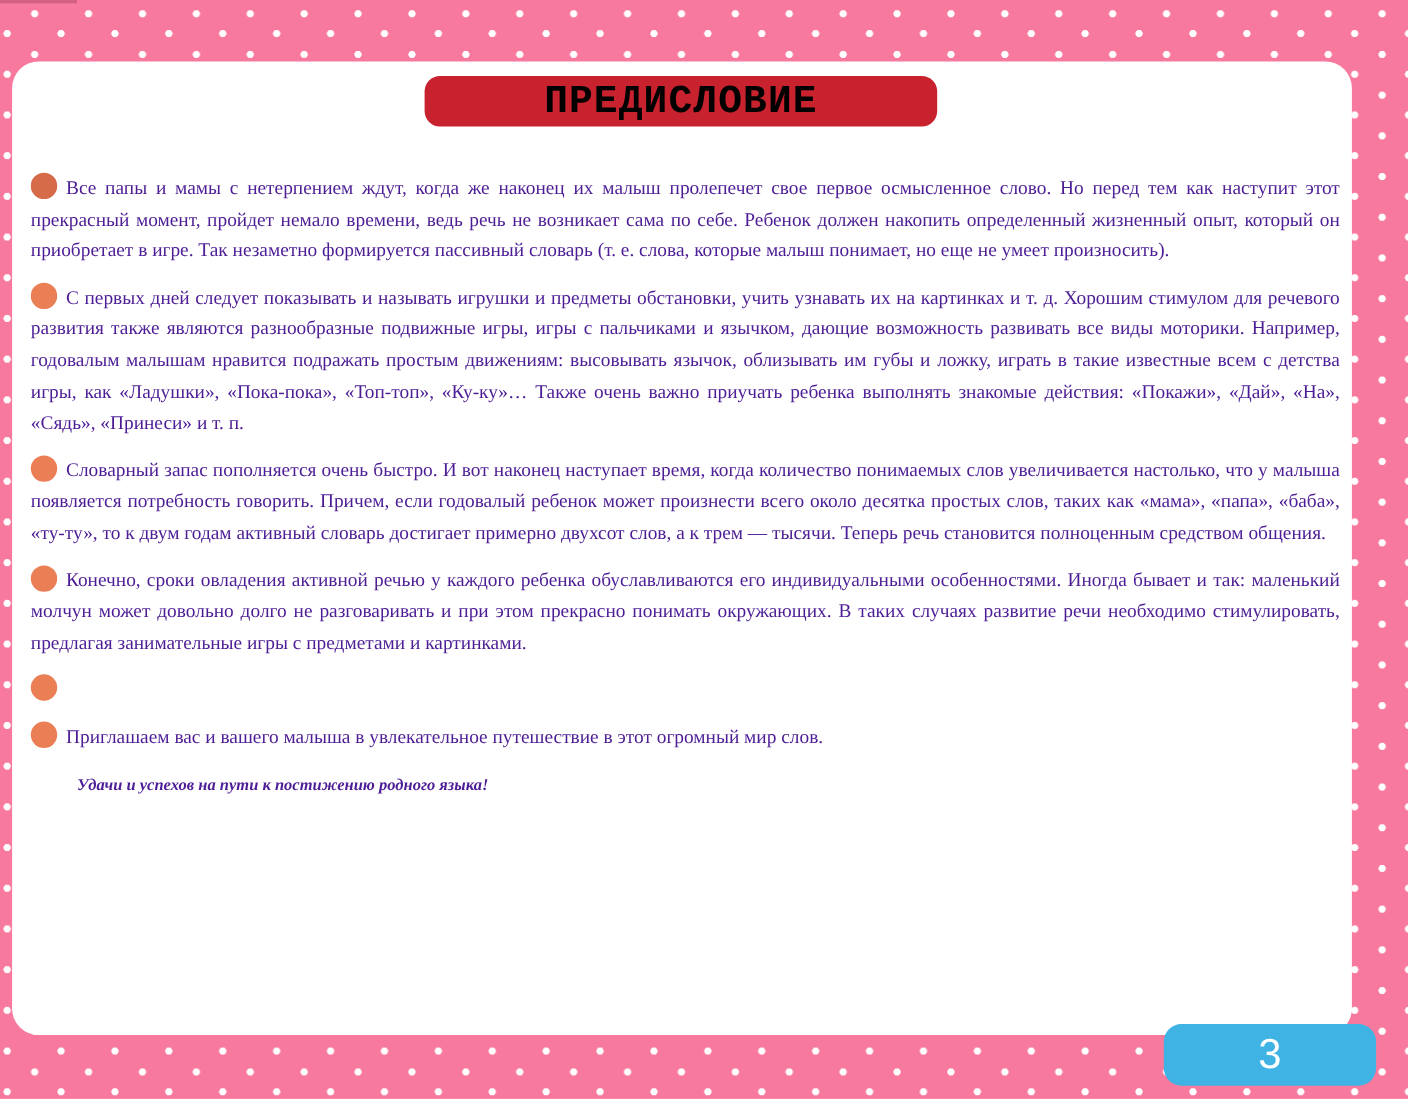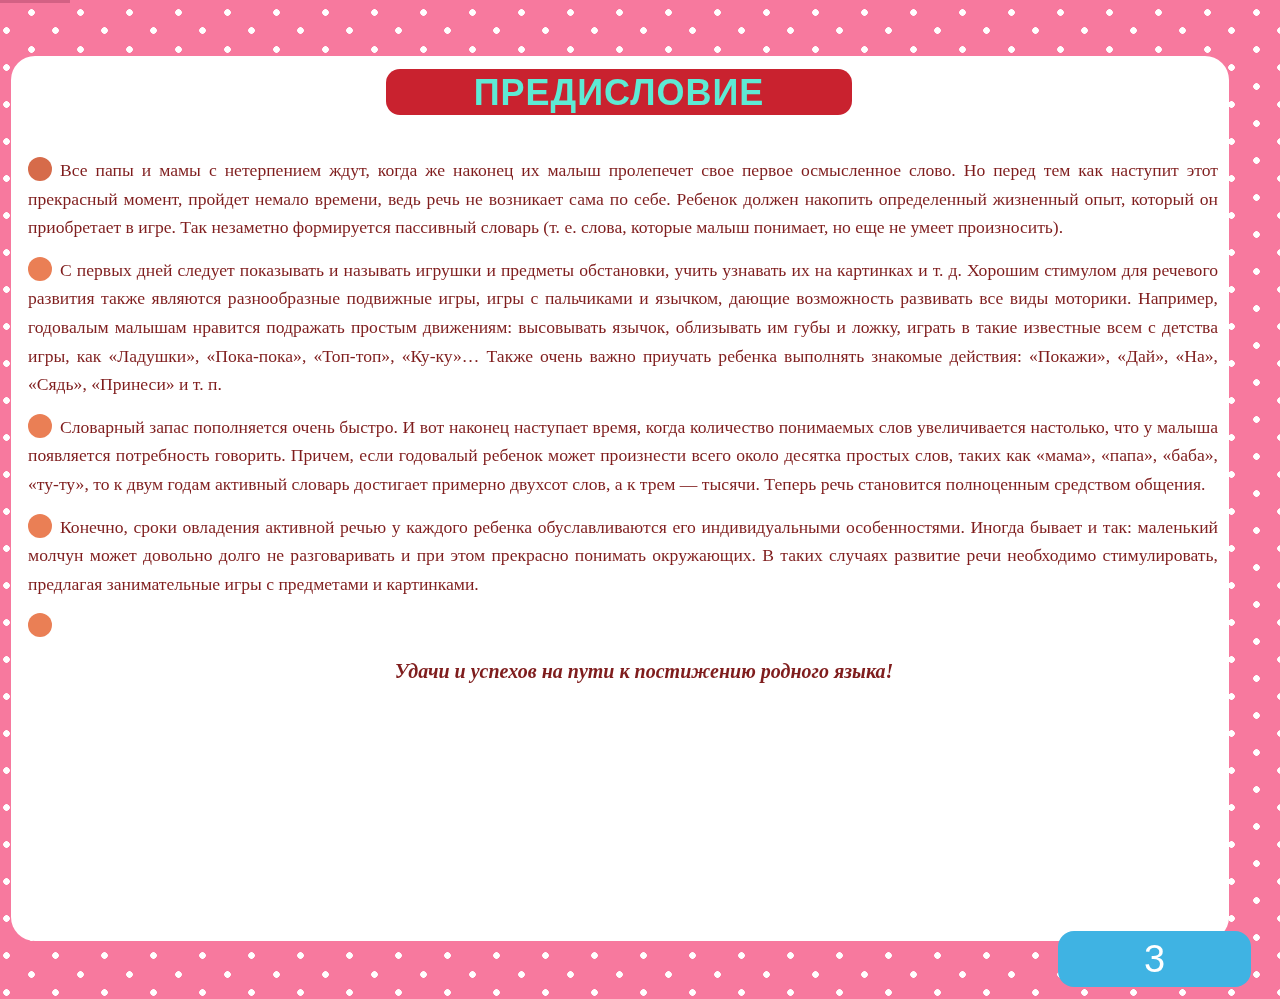--- a/index.html
+++ b/index.html
@@ -41,34 +41,34 @@
       top: 69px;
       width: 466px;
       height: 46px;
       background: #c9222f;
       border-radius: 14px;
       display: flex;
       align-items: center;
       justify-content: center;
     }
     .title-text {
-      color: #5eead4;
-      font-family: Liberation Sans, sans-serif;
+      color: #000000;
+      font-family: Liberation Mono, monospace;
       font-weight: bold;
       font-size: 36px;
       letter-spacing: 1px;
       line-height: 1;
       margin-top: 2px;
     }
     .content {
       position: absolute;
       left: 28px;
       top: 156px;
       width: 1190px;
-      color: #7f1d1d;
+      color: #4c1d95;
       font-family: "Liberation Serif", "DejaVu Serif", serif;
       font-size: 17.6px;
       line-height: 28.6px;
       text-align: justify;
     }
     .para {
       margin: 0 0 14px 0;
       position: relative;
       text-indent: 0;
     }
@@ -77,24 +77,23 @@
       width: 24px;
       height: 24px;
       border-radius: 50%;
       background: #ea7f55;
       vertical-align: -5px;
       margin-right: 8px;
     }
     .para.p1 .bullet { background: #d66b4a; }
     .para.p2 .bullet { background: #e07650; }
     .closing {
-      text-align: center;
       font-style: italic;
       font-weight: bold;
-      font-size: 20px;
+      font-size: 15px;
       margin-top: 16px;
       padding-left: 42px;
     }
     .page-number-tab {
       position: absolute;
       left: 1058px;
       top: 931px;
       width: 193px;
       height: 56px;
       background: #3fb3e3;
@@ -120,18 +119,19 @@
 <div class="title-banner">
   <span class="title-text">ПРЕДИСЛОВИЕ</span>
 </div>
 
 <div class="content">
   <p class="para p1"><span class="bullet"></span><span>Все папы и мамы с нетерпением ждут, когда же наконец их малыш пролепечет свое первое осмысленное слово. Но перед тем как наступит этот прекрасный момент, пройдет немало времени, ведь речь  не возникает  сама по себе.  Ребенок должен накопить определенный жизненный опыт, который он приобретает в игре. Так незаметно формируется пассивный словарь (т. е. слова, которые малыш понимает, но еще не умеет произносить).</span></p>
   <p class="para"><span class="bullet"></span><span>С первых дней следует показывать и называть  игрушки и  предметы обстановки, учить узнавать их на картинках и т. д. Хорошим стимулом для  речевого  развития также являются разнообразные подвижные  игры,  игры с пальчиками и язычком, дающие возможность развивать все виды моторики. Например, годовалым малышам нравится подражать простым движениям: высовывать язычок, облизывать им губы и ложку, играть в такие известные всем с детства игры, как «Ладушки», «Пока-пока», «Топ-топ», «Ку-ку»…  Также очень важно приучать ребенка выполнять знакомые  действия: «Покажи», «Дай», «На», «Сядь», «Принеси» и т. п.</span></p>
   <p class="para"><span class="bullet"></span><span>Словарный запас пополняется очень быстро. И вот наконец наступает время, когда количество  понимаемых слов увеличивается настолько, что у  малыша появляется потребность говорить. Причем, если годовалый ребенок может произнести  всего около десятка простых слов, таких как «мама», «папа», «баба», «ту-ту», то к двум годам активный словарь достигает примерно  двухсот слов, а к трем — тысячи. Теперь речь становится полноценным средством общения.</span></p>
   <p class="para"><span class="bullet"></span><span>Конечно, сроки овладения активной речью у каждого ребенка обуславливаются его индивидуальными особенностями. Иногда бывает и так: маленький молчун может довольно долго не разговаривать и при этом прекрасно понимать окружающих. В таких случаях развитие речи необходимо стимулировать, предлагая занимательные игры с предметами и картинками.</span></p>
   <p class="para"><span class="bullet"></span></p>
+  <p class="para"><span class="bullet"></span><span>Приглашаем вас и вашего малыша в увлекательное путешествие в этот огромный мир слов.</span></p>
   <p class="closing">Удачи и успехов на пути к постижению родного языка!</p>
 </div>
 
 <div class="page-number-tab">
   <span class="page-number">3</span>
 </div>
 
 </body></html>

